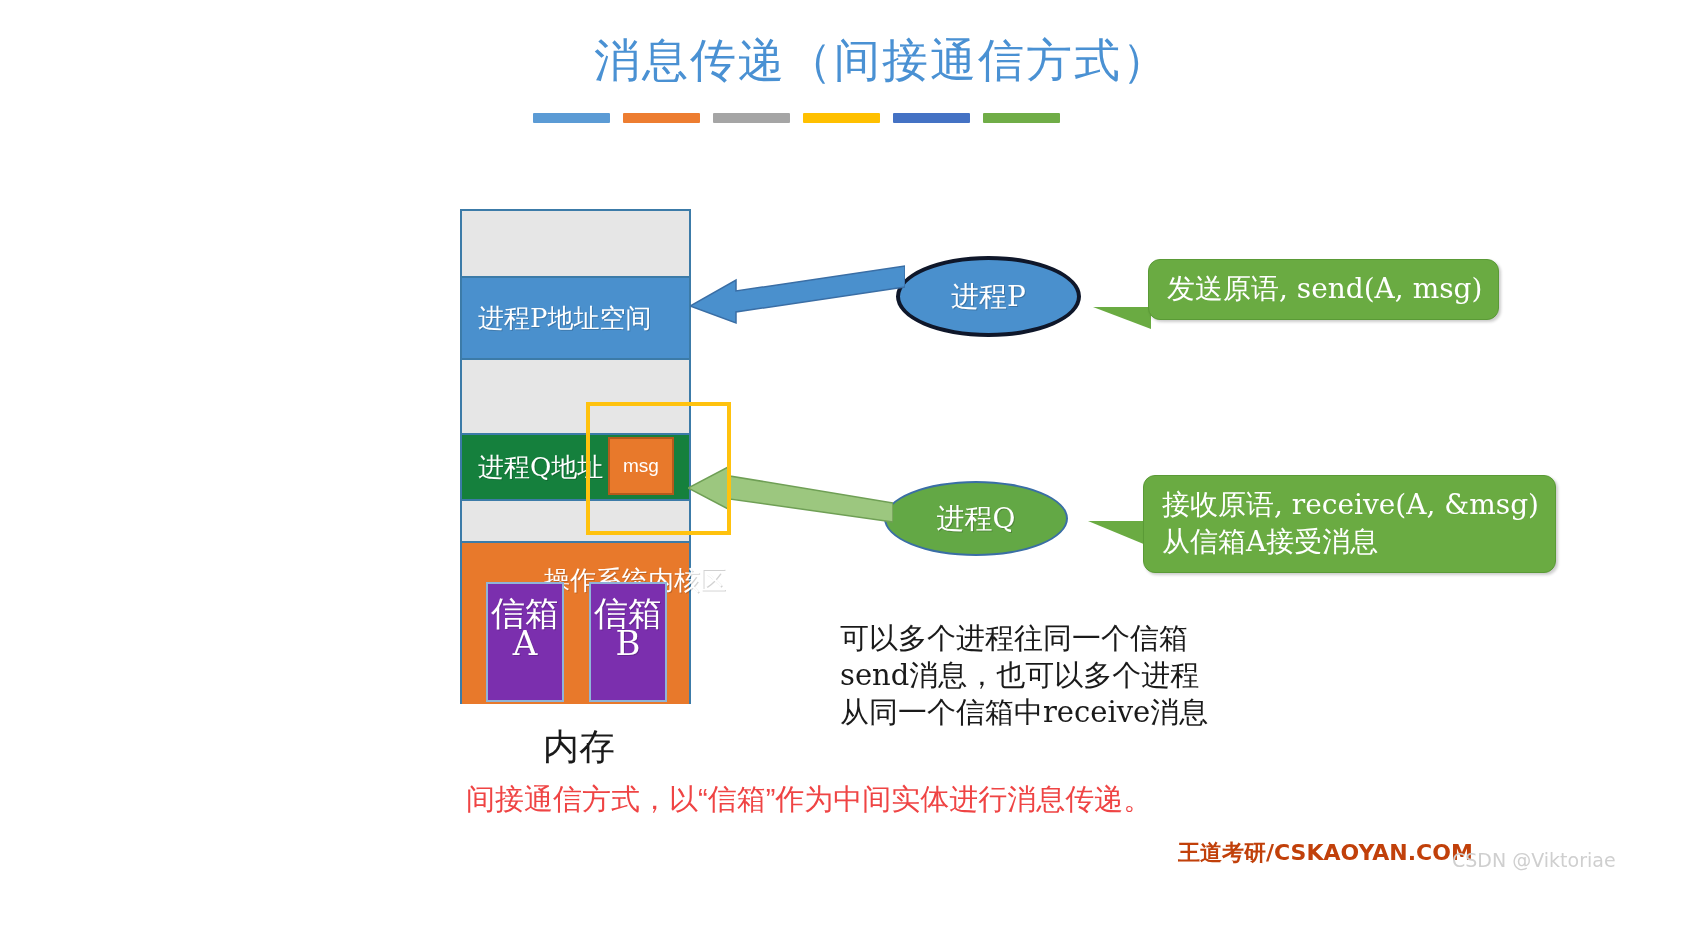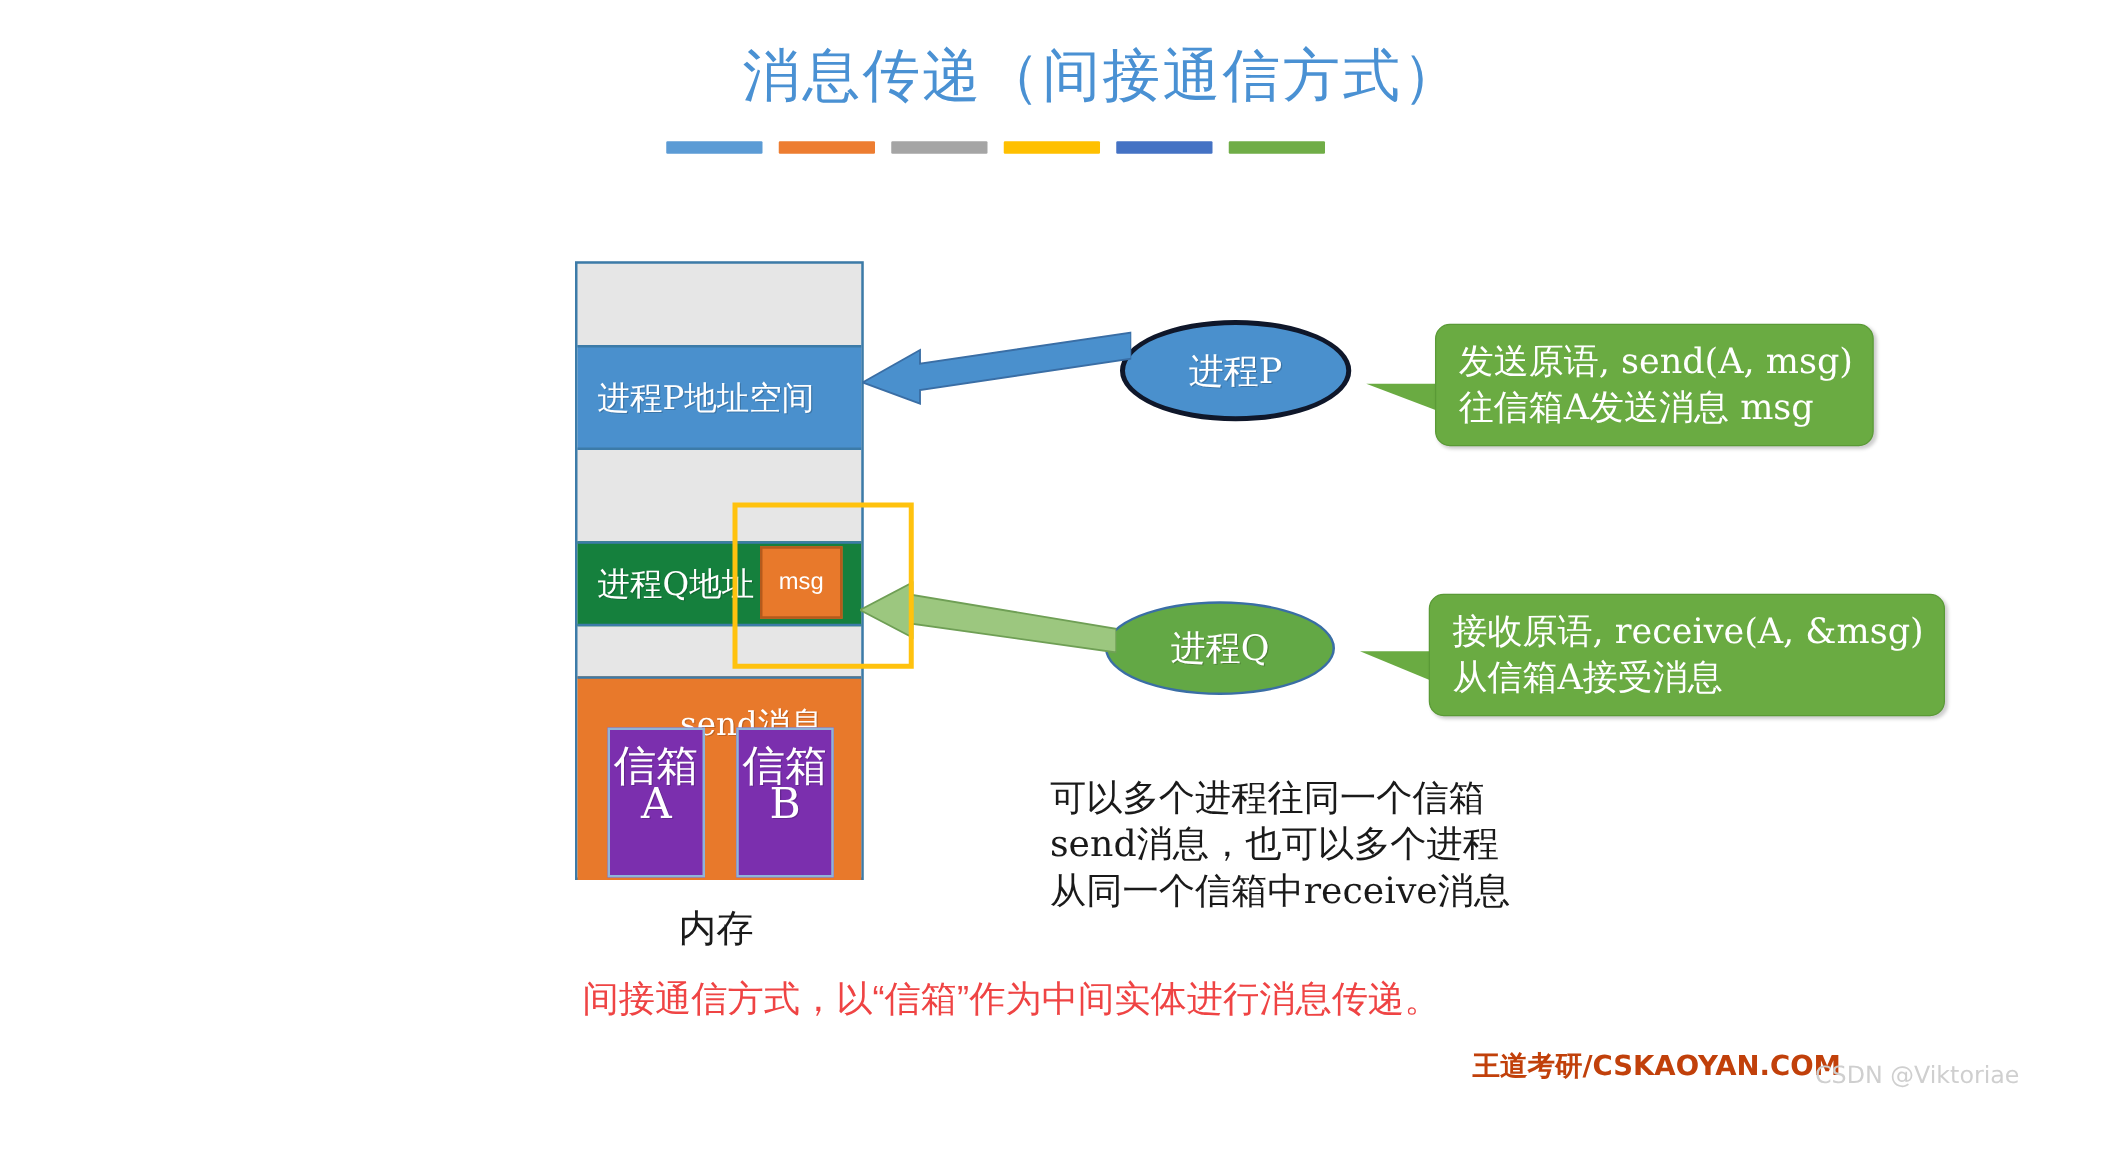--- a/index.html
+++ b/index.html
@@ -96,21 +96,21 @@
     width:145px;height:133px;
     border:4px solid #ffc20e;
     box-sizing:border-box;
     z-index:6;
     background:transparent;
   }
 
   .mem-caption{
     position:absolute;left:543px;top:723px;
     font-family:"DejaVu Serif","Liberation Serif",serif;
-    font-size:30px;color:#1a1a1a;
+    font-size:36px;color:#1a1a1a;
   }
 
   
   .proc{
     position:absolute;
     border-radius:50%;
     display:flex;align-items:center;justify-content:center;
     color:#ffffff;
     font-family:"DejaVu Serif","Liberation Serif",serif;
     font-size:28px;
@@ -204,21 +204,21 @@
   </div>
 
   <div class="memory">
     <div class="mem-band band-p">
       <span>进程P地址空间</span>
     </div>
     <div class="mem-band band-q">
       <span>进程Q地址</span>
     </div>
     <div class="mem-band band-kernel">
-      <div class="kernel-label">send消息</div>
+      <div class="kernel-label">操作系统内核区</div>
       <div class="mailbox mb-a">
         <span>信箱</span><br>
         <span>A</span>
       </div>
       <div class="mailbox mb-b">
         <span>信箱</span><br>
         <span>B</span>
       </div>
     </div>
   </div>
@@ -241,21 +241,20 @@
     <polygon points="0,48 46,22 46,33 215,8 215,29 46,54 46,65" fill="#4a90cd" stroke="#3a6ea5" stroke-width="1.5"></polygon>
   </svg>
 
   <svg class="arrow" style="left:688px;top:465px;" width="205" height="62" viewBox="0 0 205 62">
     <polygon points="0,23 42,1 42,11 205,38 205,57 42,34 42,45" fill="#9cc77f" stroke="#6f9f55" stroke-width="1.5"></polygon>
   </svg>
 
   <div class="tail tail-send"></div>
   <div class="callout callout-send">
     <span class="ln">发送原语, send(A, msg)</span>
-    <span class="ln">往信箱A发送消息 msg</span>
   </div>
 
   <div class="tail tail-recv"></div>
   <div class="callout callout-recv">
     <span class="ln">接收原语, receive(A, &amp;msg)</span>
     <span class="ln">从信箱A接受消息</span>
   </div>
 
   <div class="note">
     <span class="ln">可以多个进程往同一个信箱</span>

